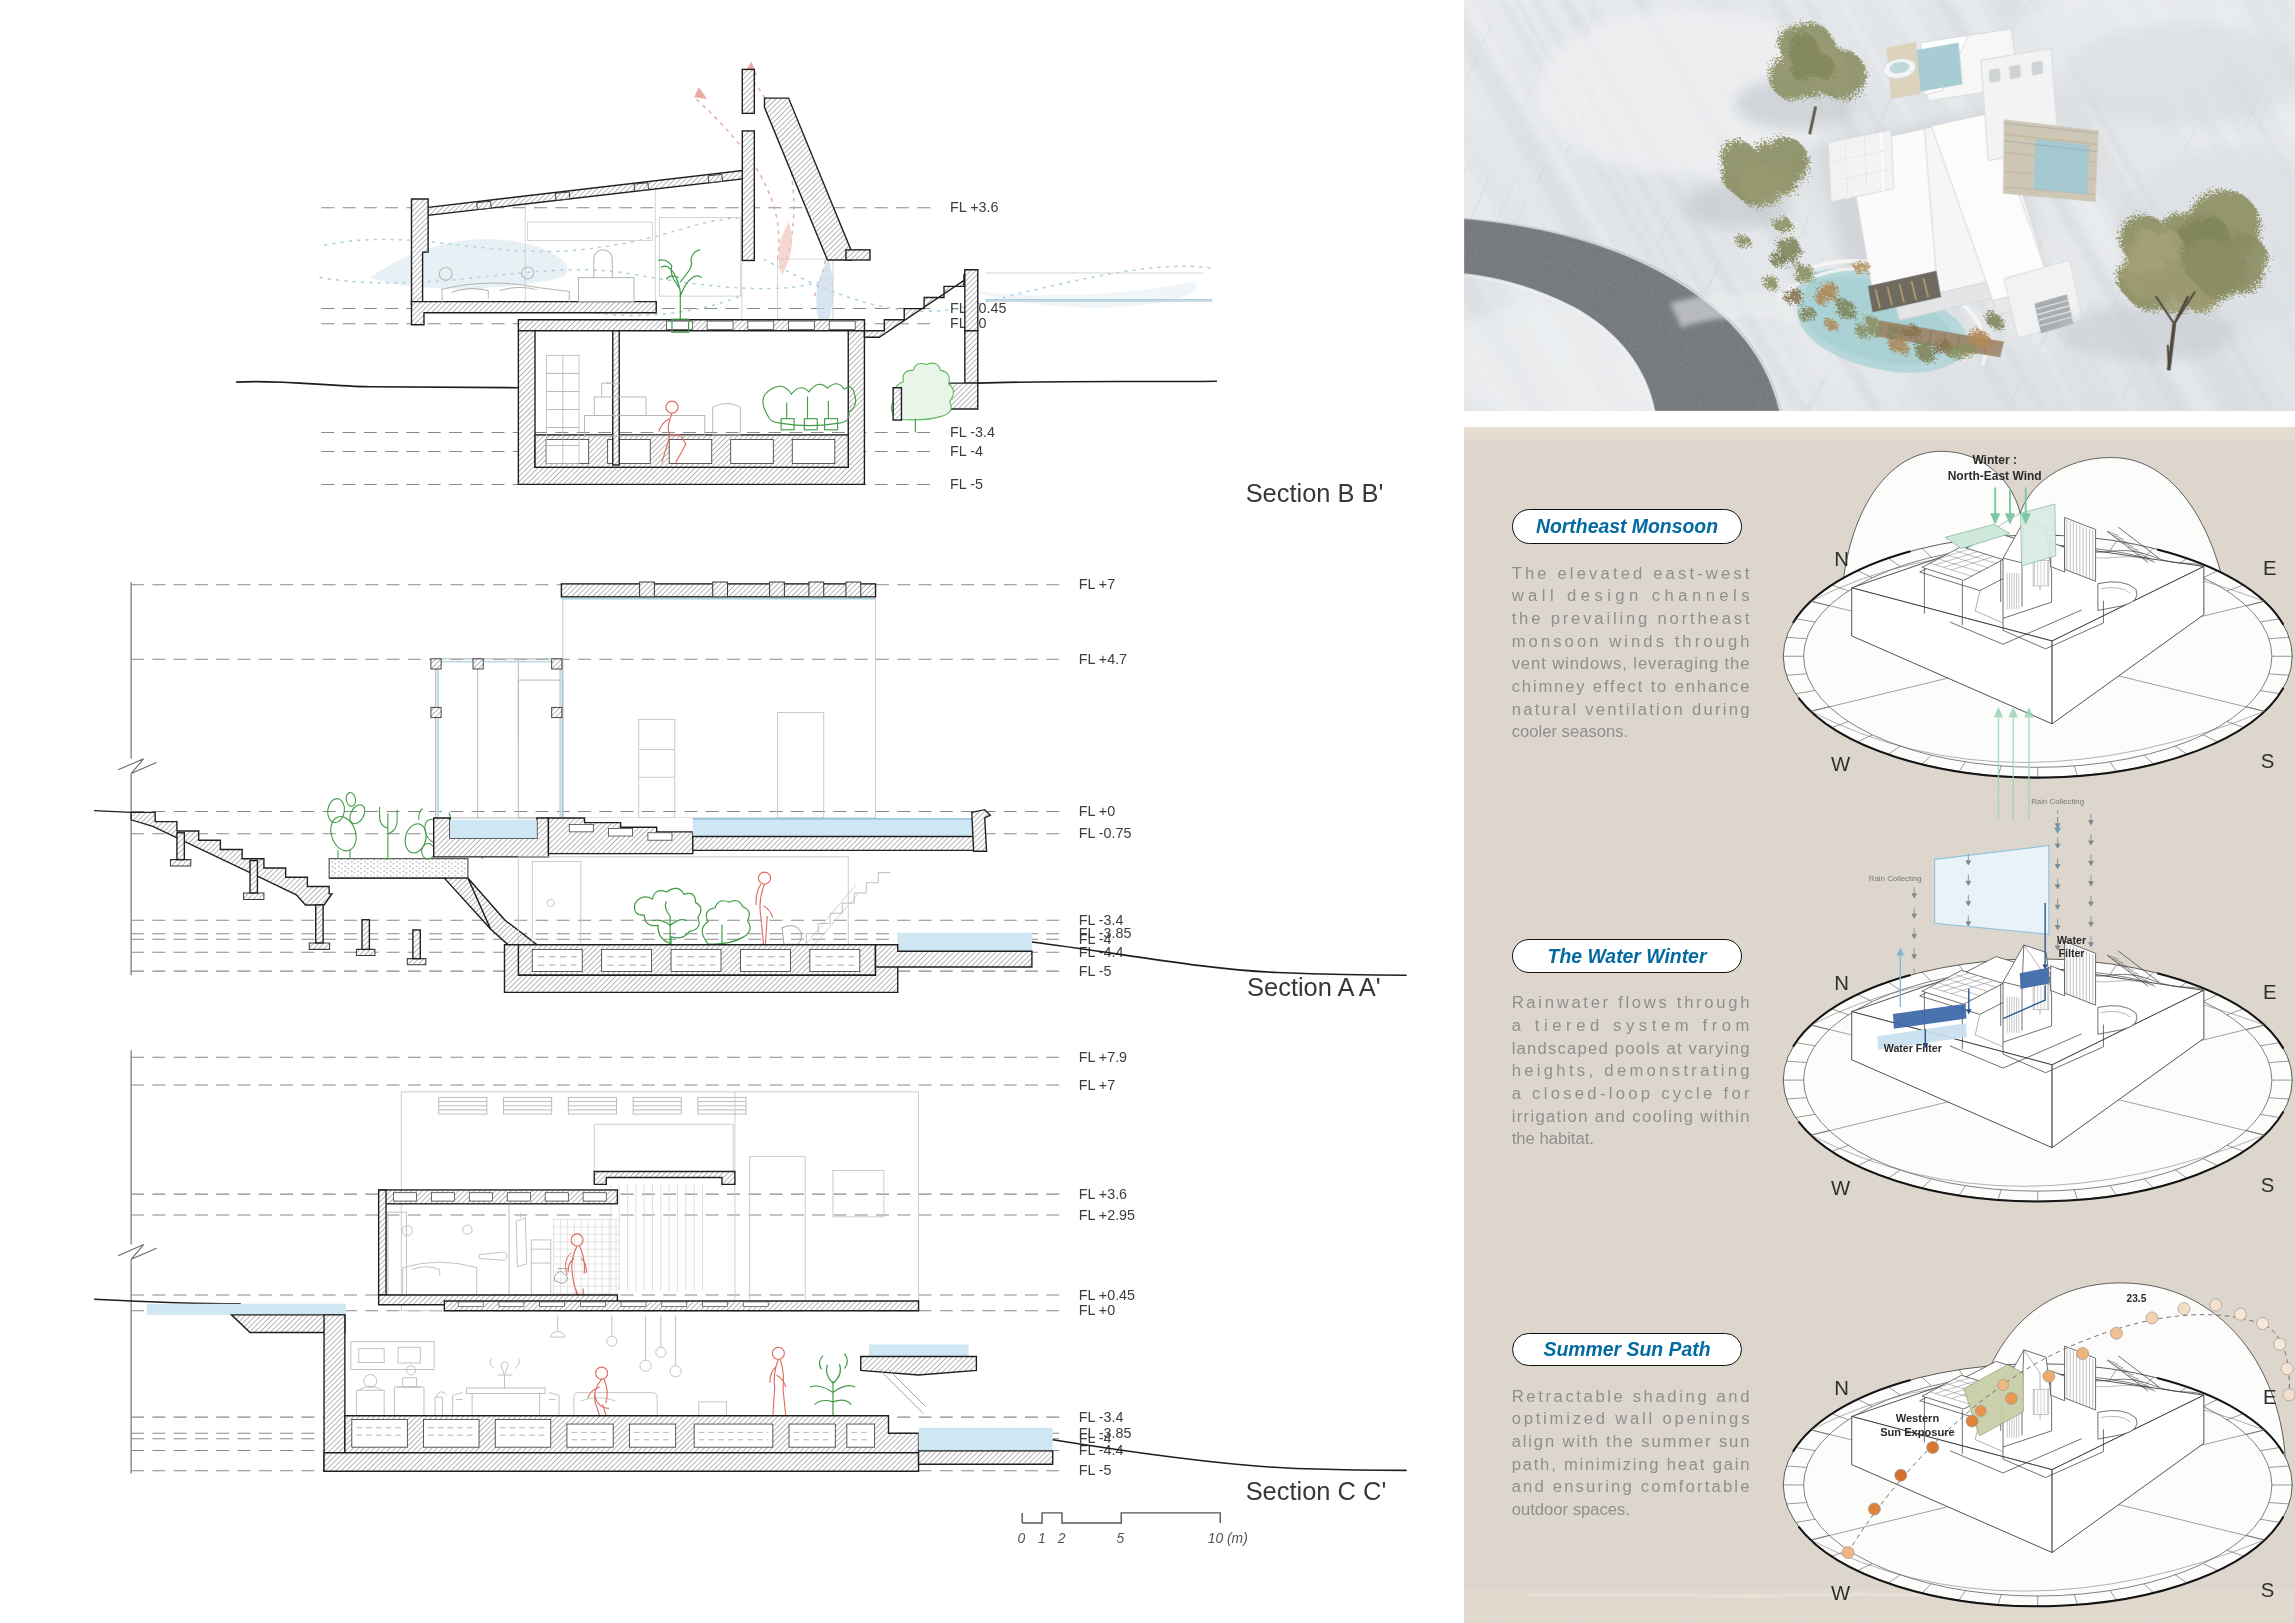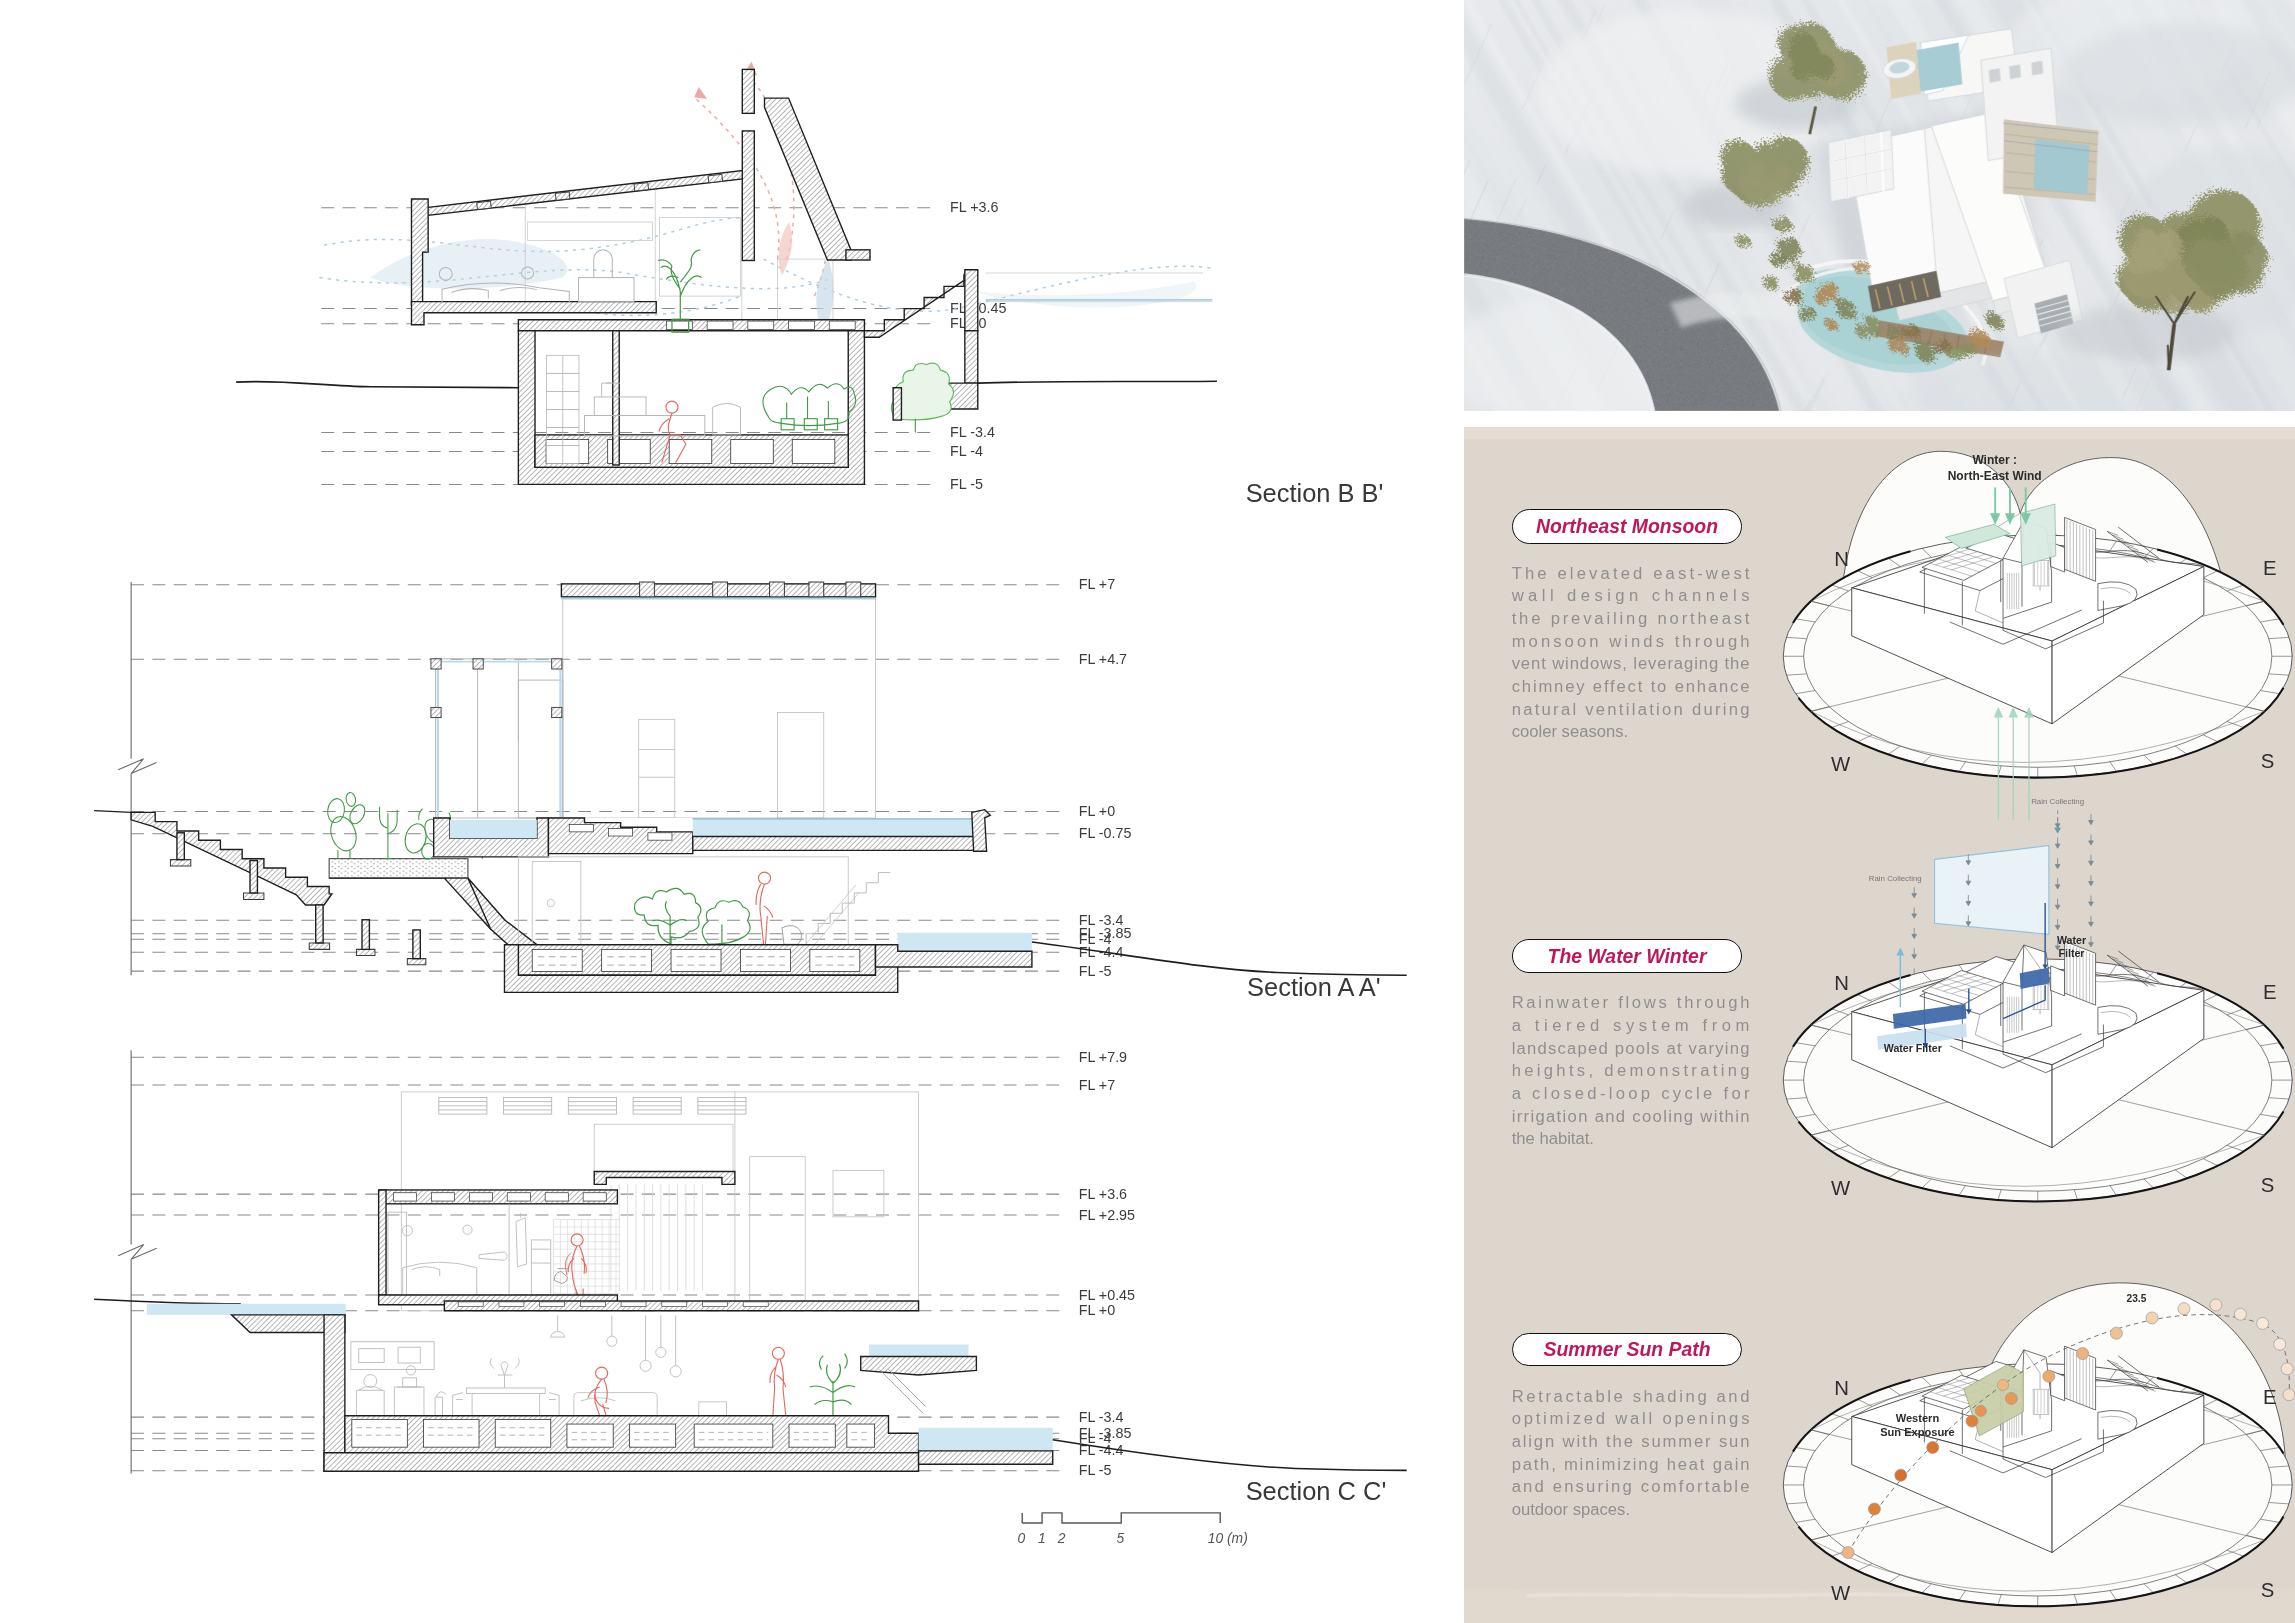--- a/index.html
+++ b/index.html
@@ -1,18 +1,18 @@
 <!DOCTYPE html>
 <html style="font-size:7.4px"><head>
 <meta charset="utf-8">
 <style>
 html,body{margin:0;padding:0;background:#fff;font-family:"Liberation Sans",sans-serif;}
 #page{position:relative;width:2295px;height:1623px;background:#ffffff;overflow:hidden;}
 .abs{position:absolute;}
-.pill{position:absolute;background:#fff;border:1.9px solid #101010;border-radius:20.4px;display:flex;align-items:center;justify-content:center;font-weight:bold;font-style:italic;color:#be185d;}
+.pill{position:absolute;background:#fff;border:1.9px solid #101010;border-radius:20.4px;display:flex;align-items:center;justify-content:center;font-weight:bold;font-style:italic;color:#0369a1;}
 </style>
 </head>
 <body>
 <div id="page">
 <svg class="abs" style="left:0;top:0" width="1467" height="1623" viewBox="0 0 3170 3508">
 <defs>
 <pattern id="h" width="8" height="8" patternTransform="rotate(45)" patternUnits="userSpaceOnUse">
 <rect width="8" height="8" fill="#ffffff"></rect>
           <line x1="0" y1="0" x2="0" y2="8" stroke="#636363" stroke-width="2"></line>
 </pattern>

